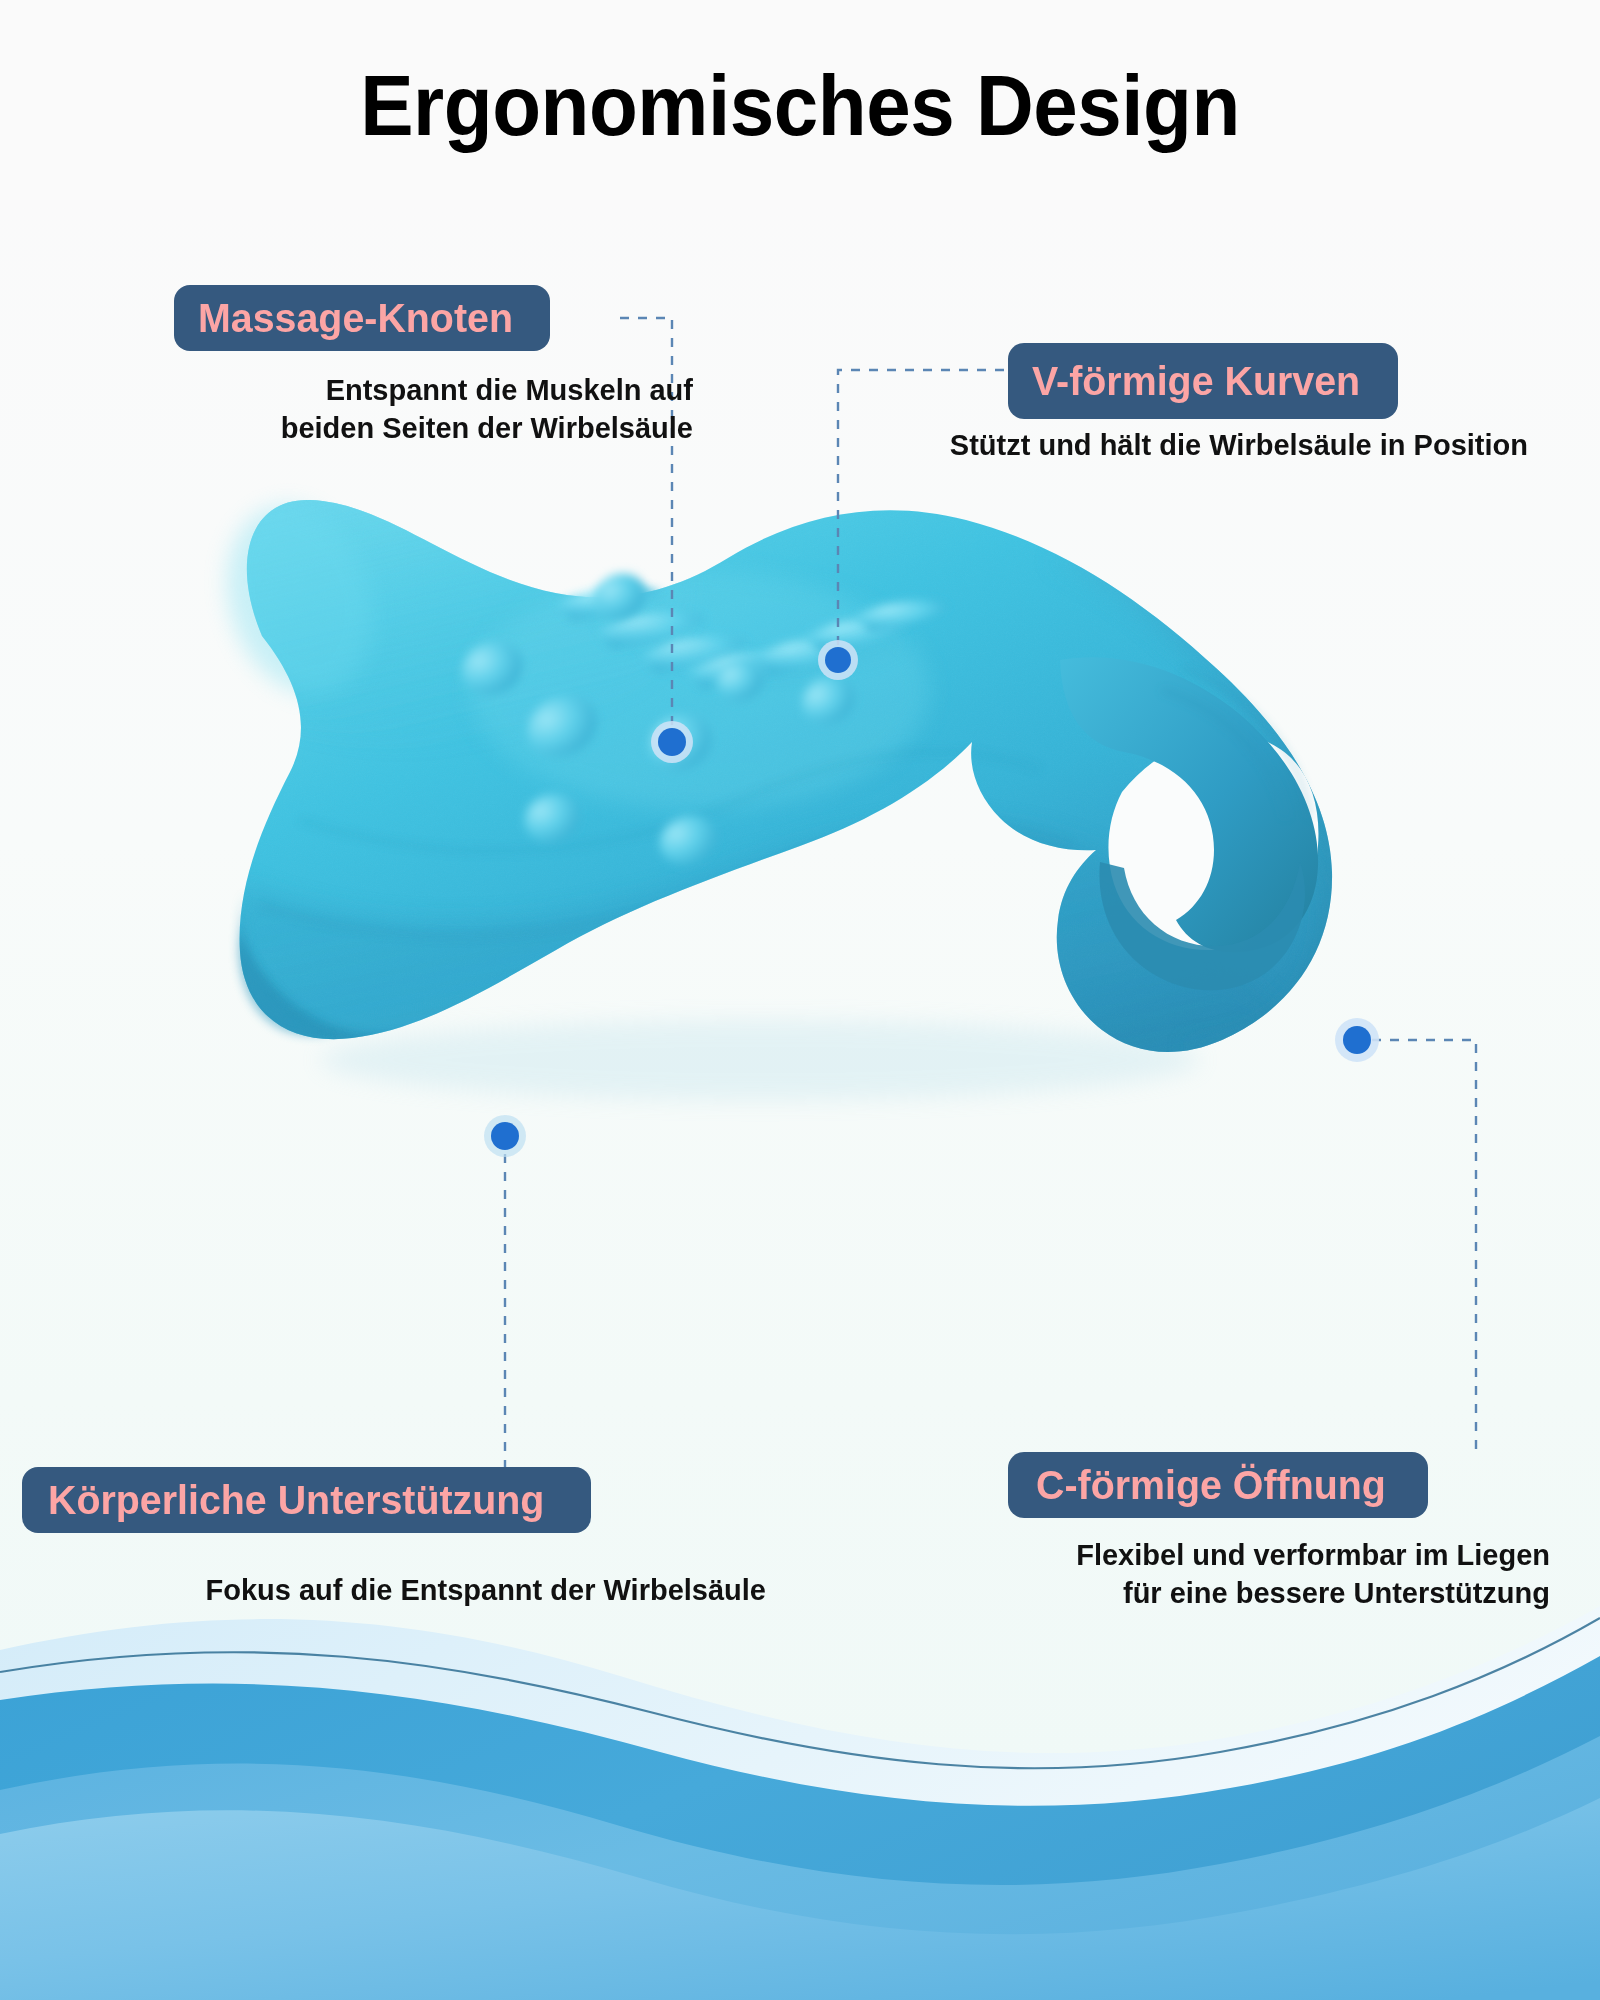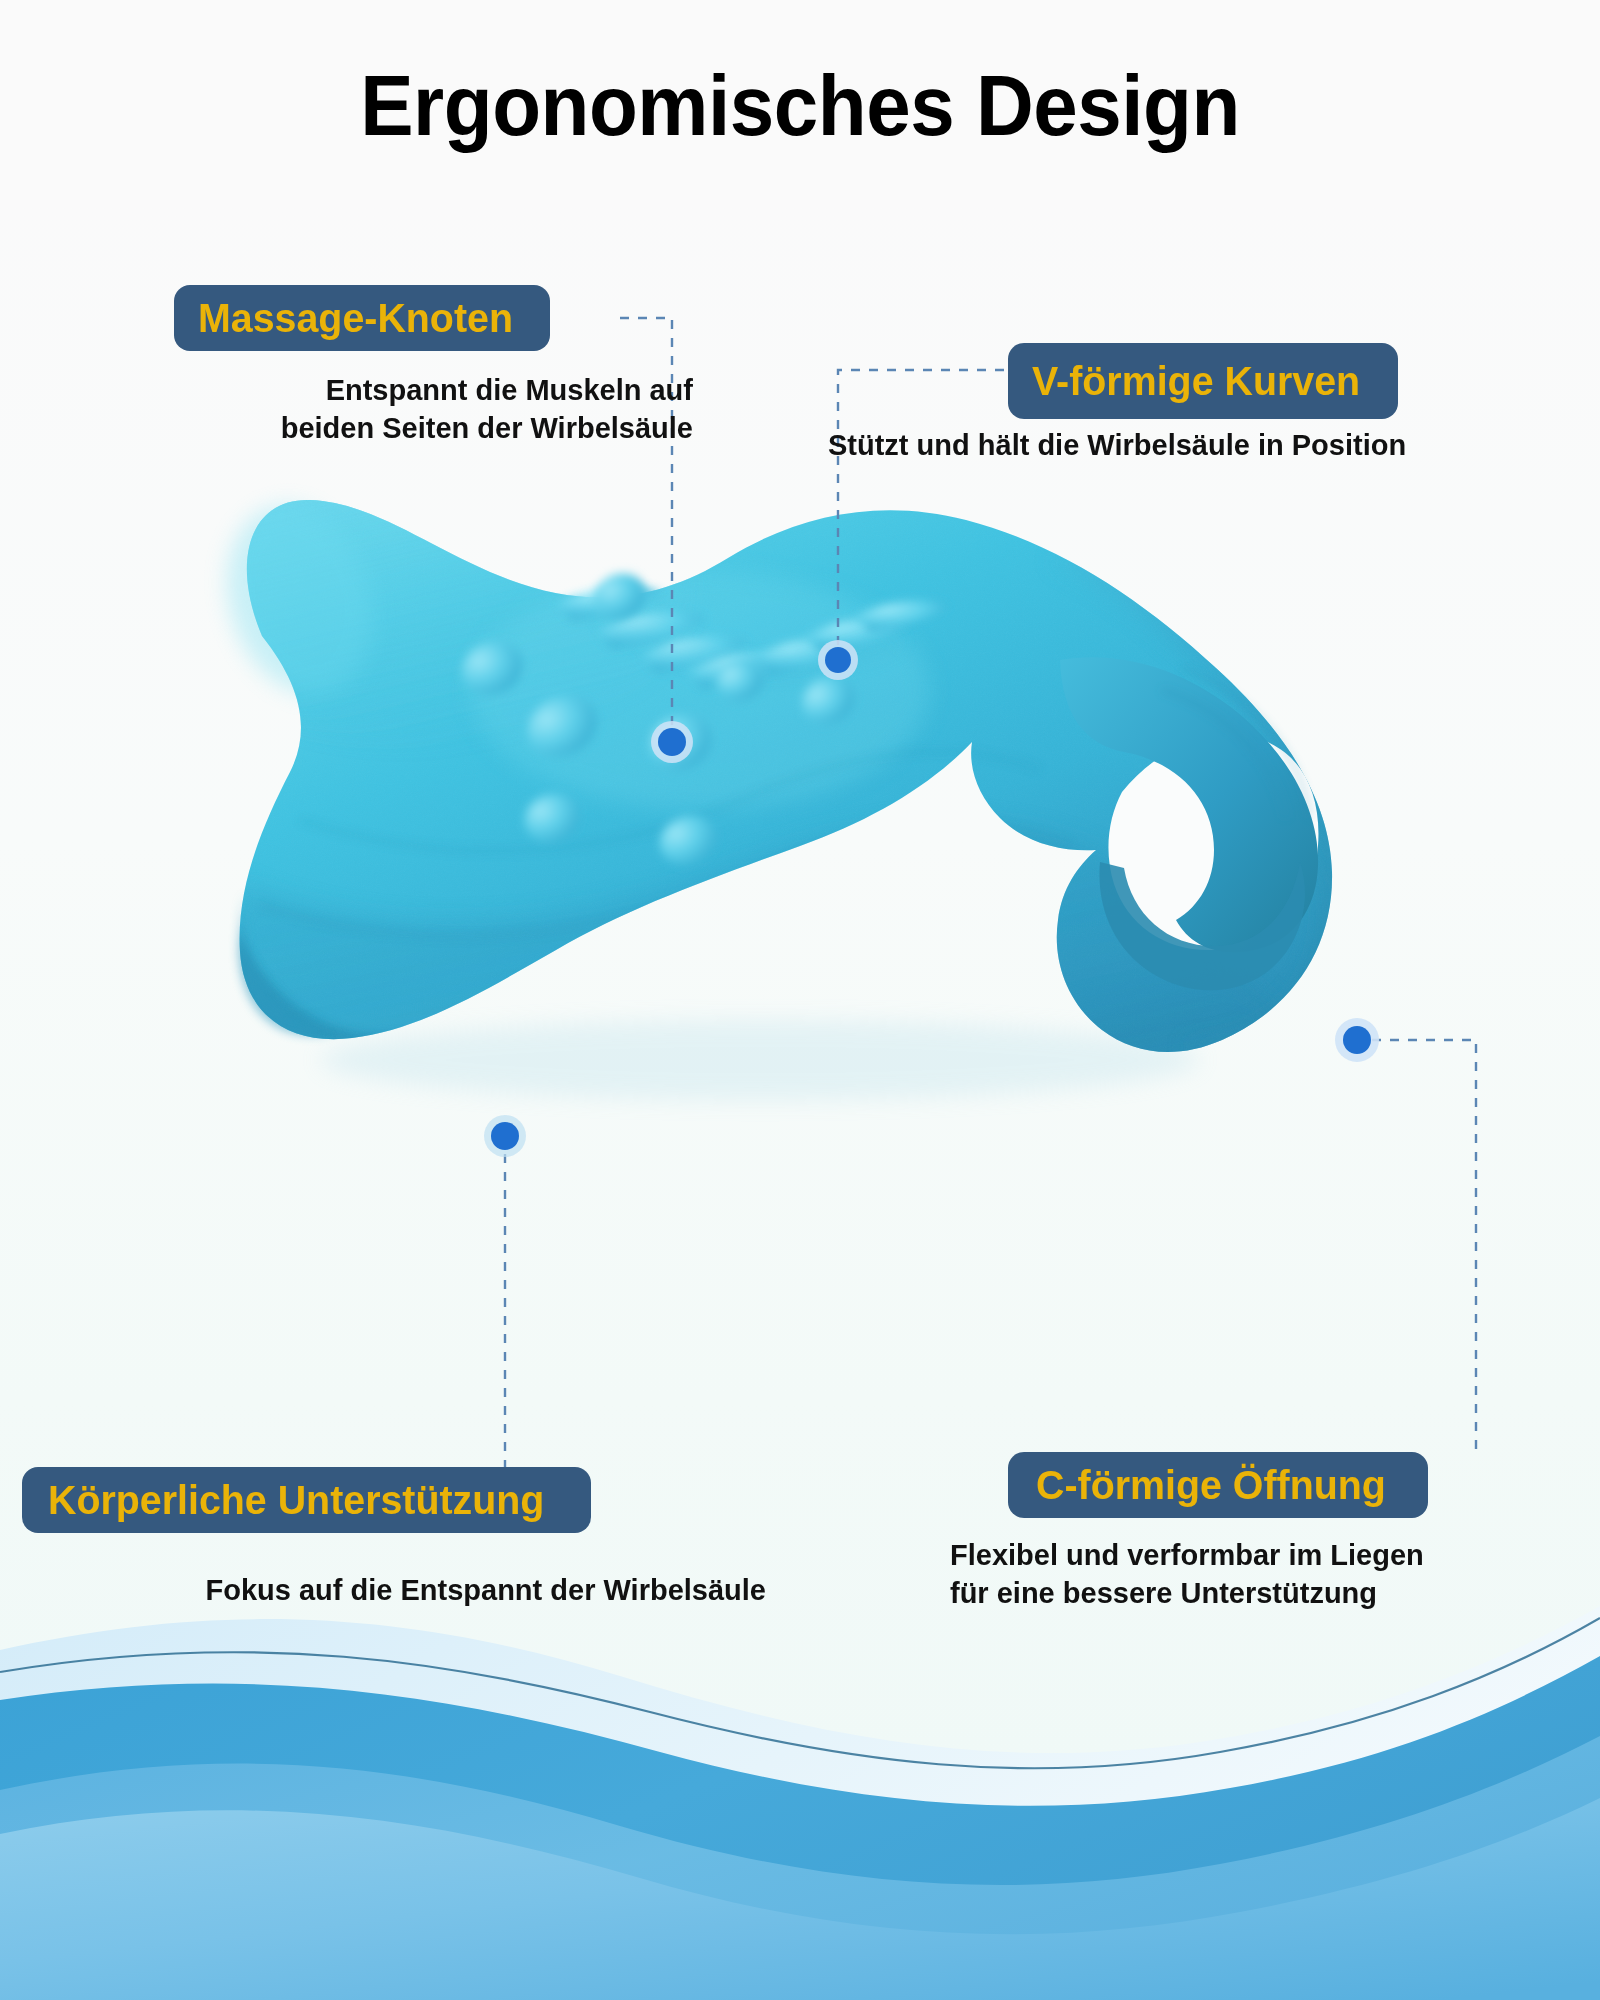--- a/index.html
+++ b/index.html
@@ -30,21 +30,21 @@
     font-family:"Liberation Sans Narrow","Liberation Sans","DejaVu Sans",sans-serif;
     transform:scaleX(0.93);
     transform-origin:50% 50%;
     white-space:nowrap;
   }
 
   
   .badge{
     position:absolute;
     background:#35597f;
-    color:#eab308;
+    color:#fca5a5;
     border-radius:16px;
     font-weight:700;
     white-space:nowrap;
     display:flex;
     align-items:center;
     box-sizing:border-box;
     text-align:center;
   }
   .badge span{display:block;transform:scaleX(0.96);transform-origin:left center;}
 
@@ -57,21 +57,21 @@
     white-space:pre-line;
   }
 
   
   .layer{position:absolute;left:0;top:0;width:1600px;height:2000px;}
   #leaders{z-index:6;pointer-events:none;}
   #product{z-index:3;}
   #waves{z-index:2;}
 
   .txt-left{text-align:right;}
-  .txt-center{text-align:left;}
+  .txt-center{text-align:right;}
 </style>
 </head>
 <body>
 
 <div id="stage">
 
   <div class="title">Ergonomisches Design</div>
 
   <svg class="layer" id="product" viewBox="0 0 1600 2000" aria-hidden="true">
     <defs>

